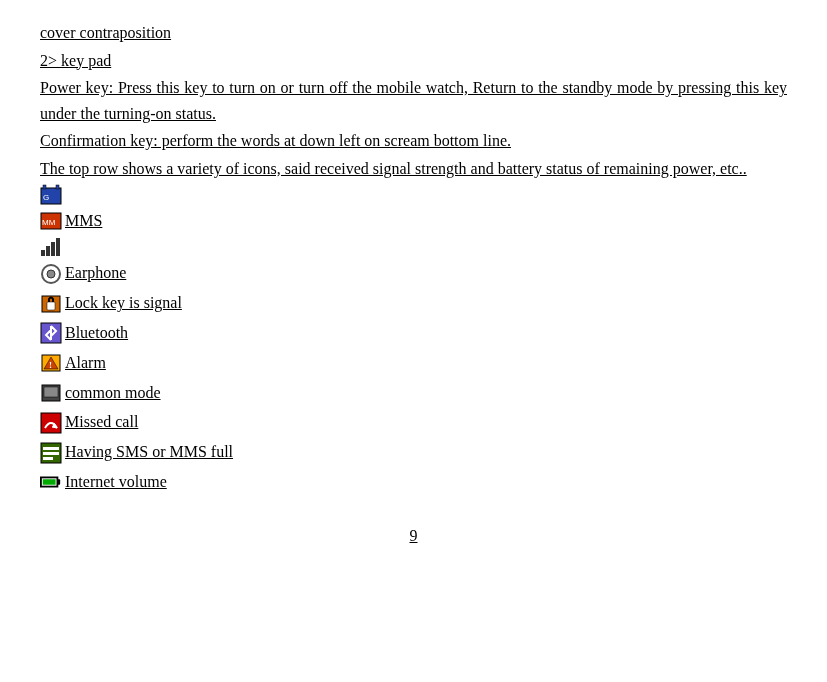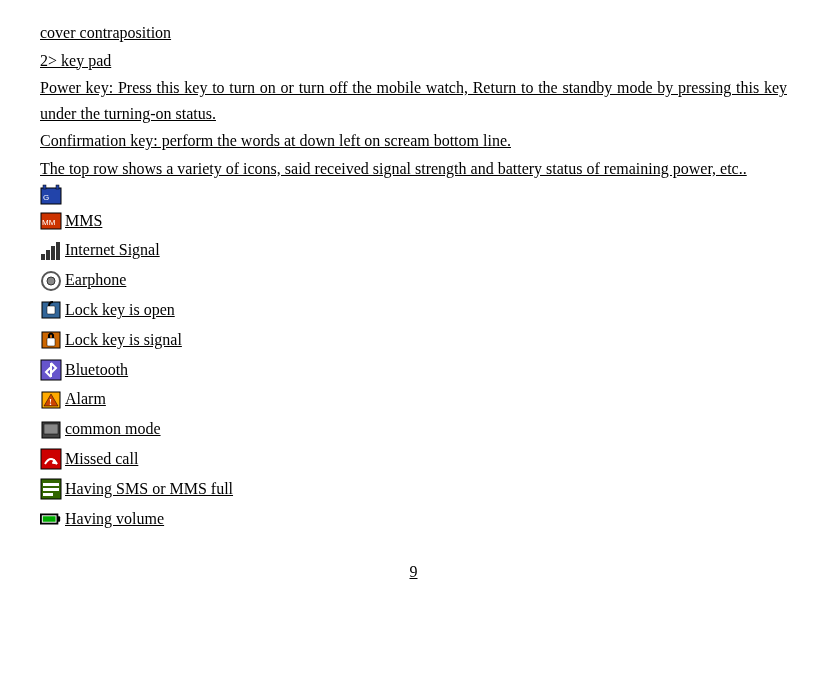--- a/index.html
+++ b/index.html
@@ -82,39 +82,30 @@
     <span>MMS</span>
   </div>
 
   <div class="icon-line">
     <svg class="svg-icon" viewBox="0 0 22 22">
       <rect x="1" y="14" width="4" height="6" fill="#333"></rect>
       <rect x="6" y="10" width="4" height="10" fill="#333"></rect>
       <rect x="11" y="6" width="4" height="14" fill="#333"></rect>
       <rect x="16" y="2" width="4" height="18" fill="#333"></rect>
     </svg>
-    <span>Internet Signal</span>
   </div>
 
   <div class="icon-line">
     <svg class="svg-icon" viewBox="0 0 22 22">
       <circle cx="11" cy="11" r="9" fill="none" stroke="#555" stroke-width="2"></circle>
       <circle cx="11" cy="11" r="4" fill="#888" stroke="#333" stroke-width="1"></circle>
     </svg>
     <span>Earphone</span>
   </div>
 
-  <div class="icon-line">
-    <svg class="svg-icon" viewBox="0 0 22 22">
-      <rect x="2" y="3" width="18" height="16" fill="#336699" stroke="#000" stroke-width="1"></rect>
-      <rect x="7" y="7" width="8" height="8" rx="1" fill="white" stroke="#000" stroke-width="0.5"></rect>
-      <path d="M9 7 Q9 3 13 3" fill="none" stroke="#000" stroke-width="2"></path>
-    </svg>
-    <span>Lock key is open</span>
-  </div>
 
   <div class="icon-line">
     <svg class="svg-icon" viewBox="0 0 22 22">
       <rect x="2" y="3" width="18" height="16" fill="#cc6600" stroke="#000" stroke-width="1"></rect>
       <rect x="7" y="9" width="8" height="8" rx="1" fill="white" stroke="#000" stroke-width="0.5"></rect>
       <path d="M9 9 L9 6 Q11 3 13 6 L13 9" fill="none" stroke="#000" stroke-width="2"></path>
     </svg>
     <span>Lock key is signal</span>
   </div>
 
@@ -161,17 +152,17 @@
     </svg>
     <span>Having SMS or MMS full</span>
   </div>
 
   <div class="icon-line">
     <svg class="svg-icon" viewBox="0 0 24 22">
       <rect x="1" y="6" width="18" height="10" fill="none" stroke="#000" stroke-width="2"></rect>
       <rect x="3" y="8" width="14" height="6" fill="#00aa00"></rect>
       <rect x="19" y="8" width="3" height="6" fill="#000" rx="1"></rect>
     </svg>
-    <span>Having volume</span>
+    <span>Internet volume</span>
   </div>
 
   <div class="page-number">9</div>
 </div>
 
 </body></html>

